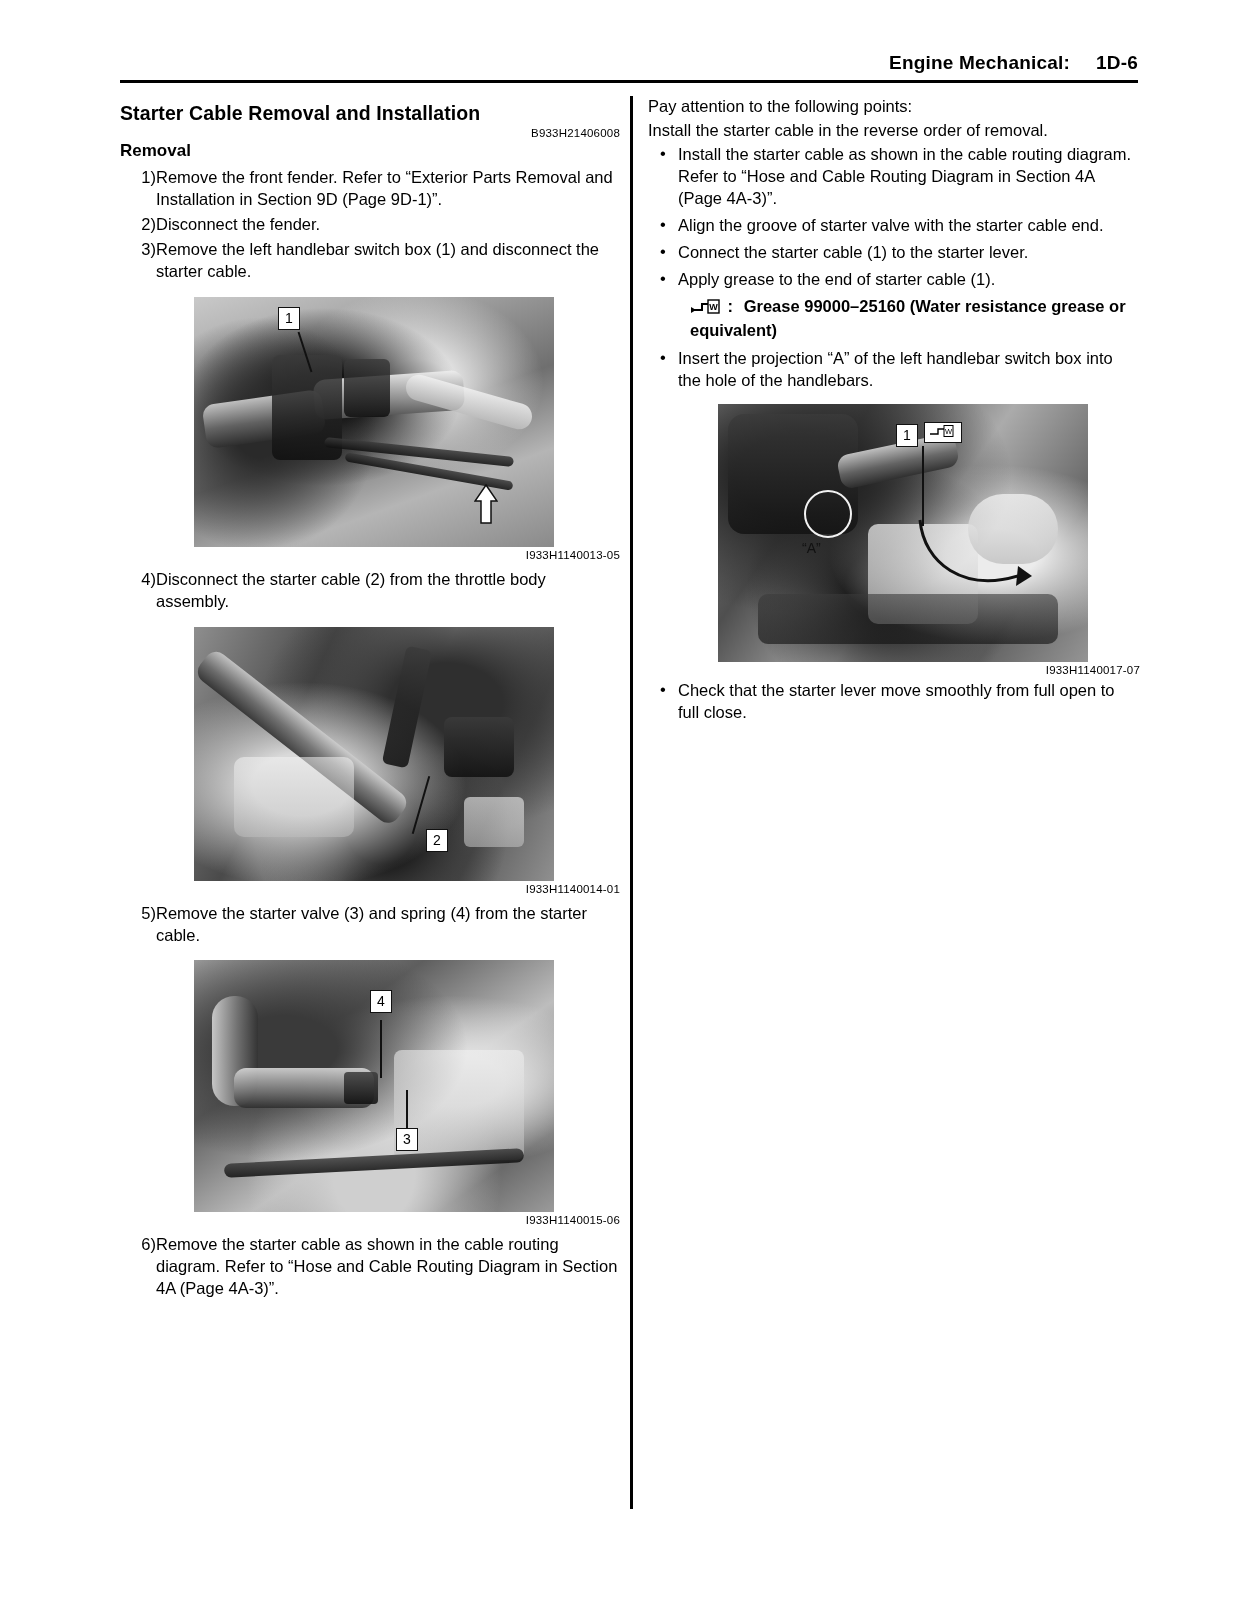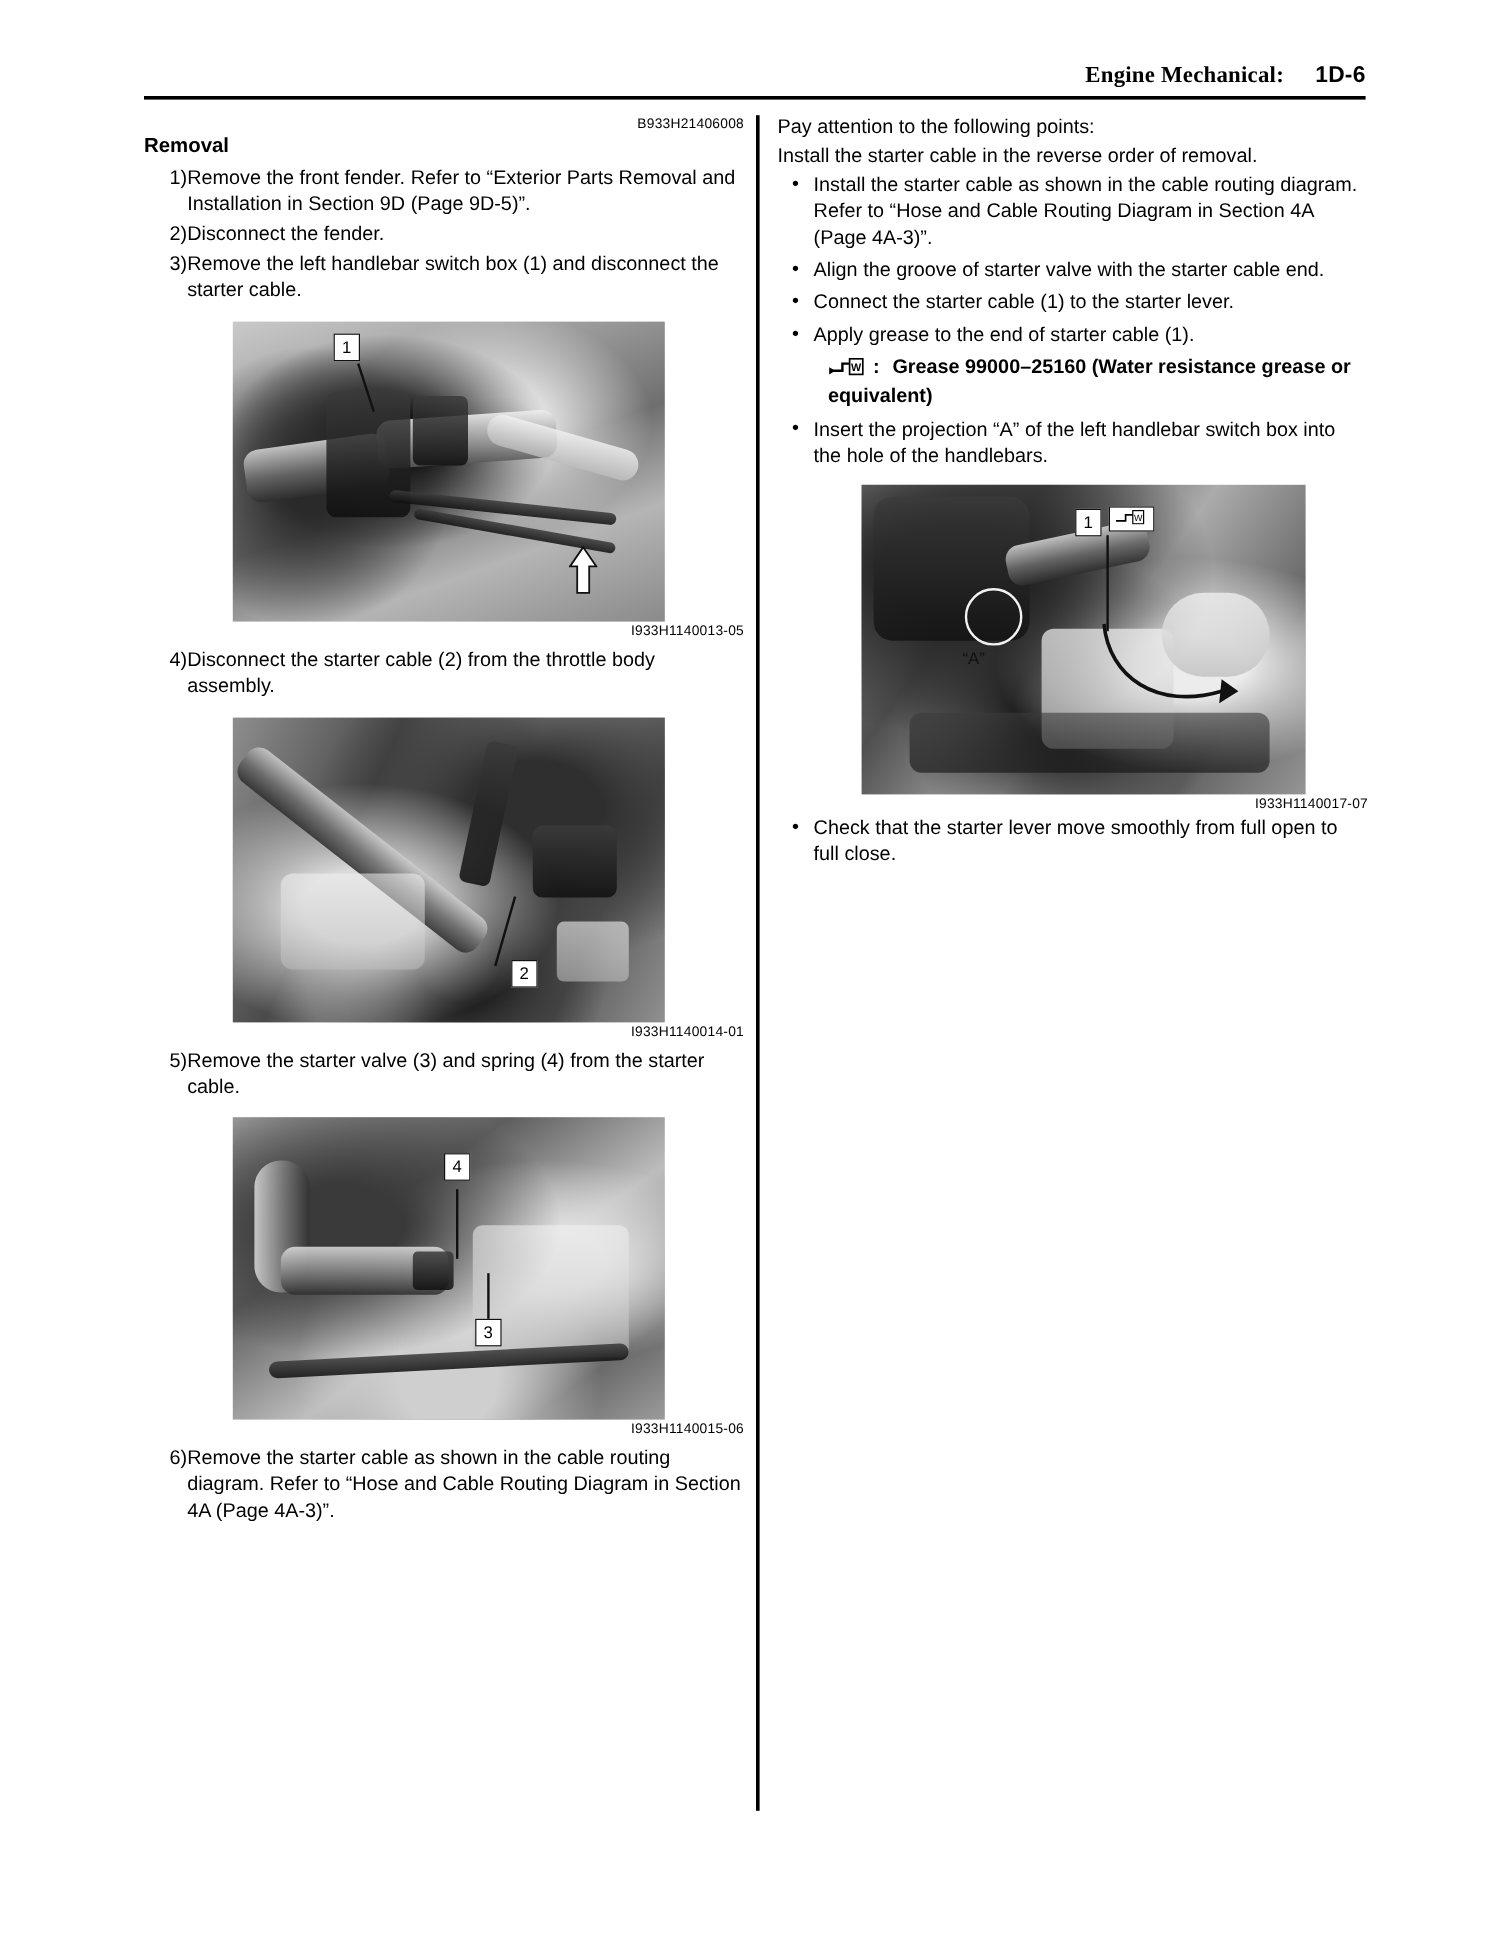--- a/index.html
+++ b/index.html
@@ -28,21 +28,20 @@
     top: 52px;
     left: 120px;
     right: 120px;
     text-align: right;
     font-size: 19px;
     font-weight: bold;
     letter-spacing: 0.2px;
   }
   .header .sect {
     margin-right: 26px;
-    font-family: Liberation Serif, serif;
   }
   .header-rule {
     position: absolute;
     top: 80px;
     left: 120px;
     width: 1018px;
     height: 3px;
     background: #000;
   }
   
@@ -257,27 +256,28 @@
 <div class="page">
 
   <div class="header">
     <span class="sect">Engine Mechanical:</span><span>1D-6</span>
   </div>
   <div class="header-rule"></div>
   <div class="col-divider"></div>
 
   <div class="col-left">
 
+    <h1 class="title">Starter Cable Removal and Installation</h1>
     <div class="doc-code">B933H21406008</div>
     <h2 class="sub">Removal</h2>
 
     <ol class="steps">
       <li>
         <span class="num">1)</span>
-        <span>Remove the front fender. Refer to “Exterior Parts Removal and Installation in Section 9D (Page 9D-5)”.</span>
+        <span>Remove the front fender. Refer to “Exterior Parts Removal and Installation in Section 9D (Page 9D-1)”.</span>
       </li>
       <li>
         <span class="num">2)</span>
         <span>Disconnect the fender.</span>
       </li>
       <li>
         <span class="num">3)</span>
         <span>Remove the left handlebar switch box (1) and disconnect the starter cable.</span>
       </li>
     </ol>

